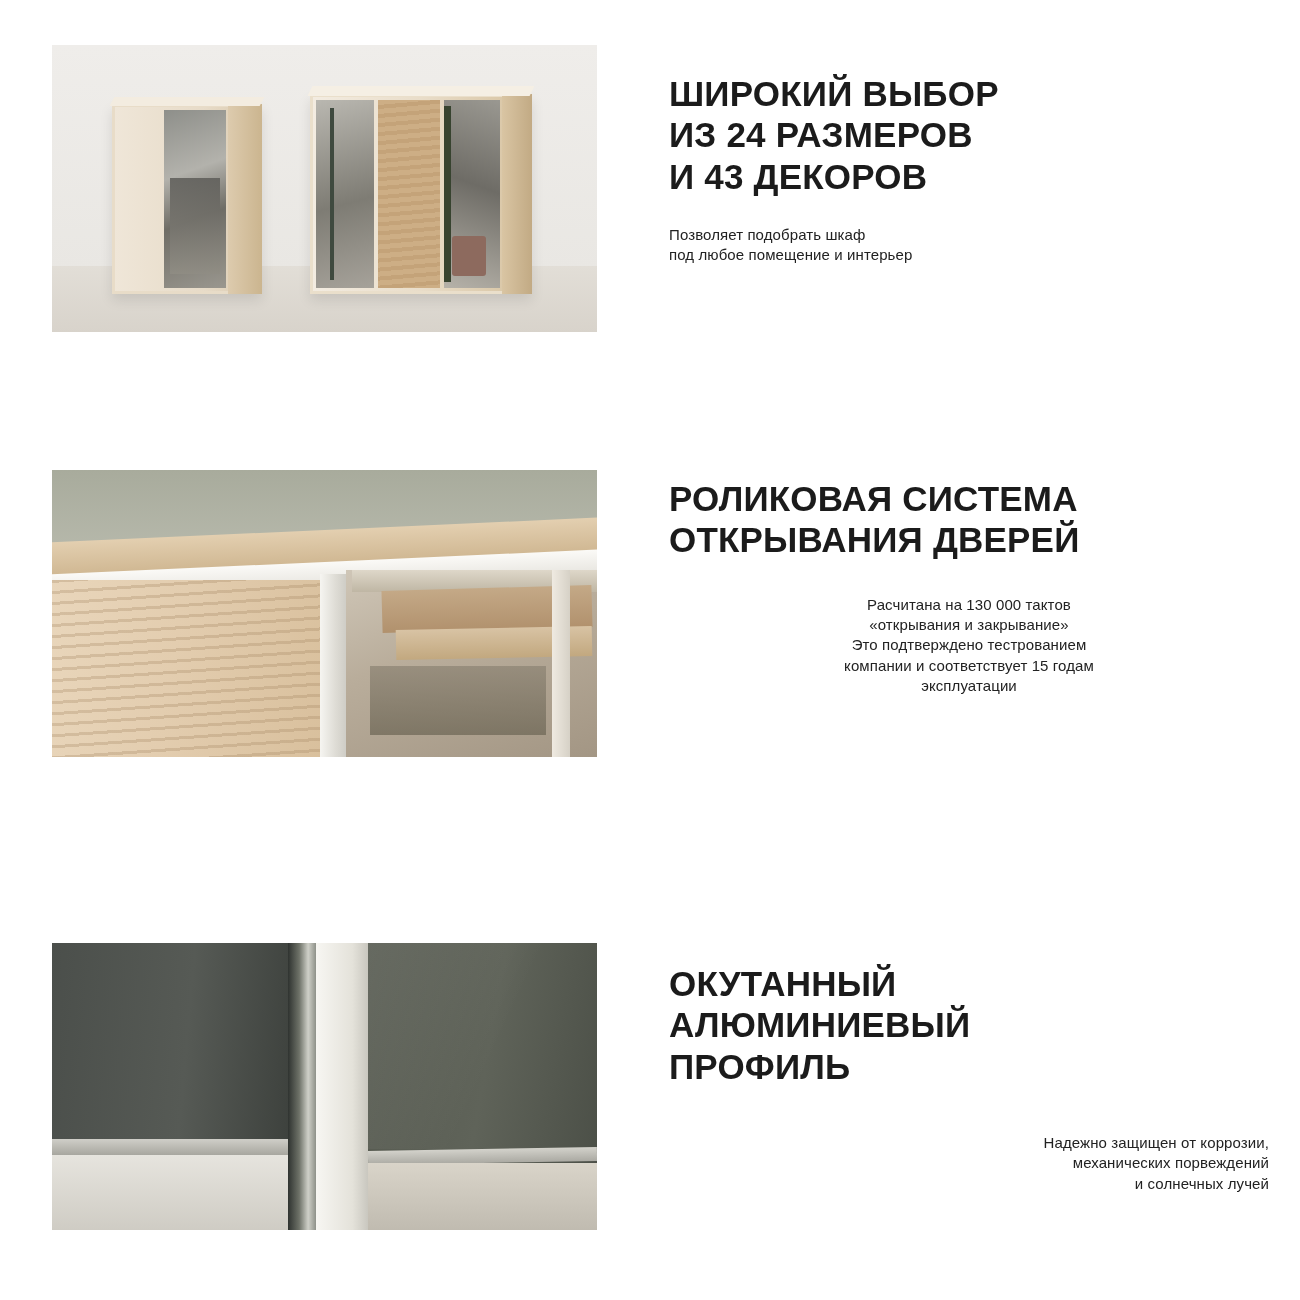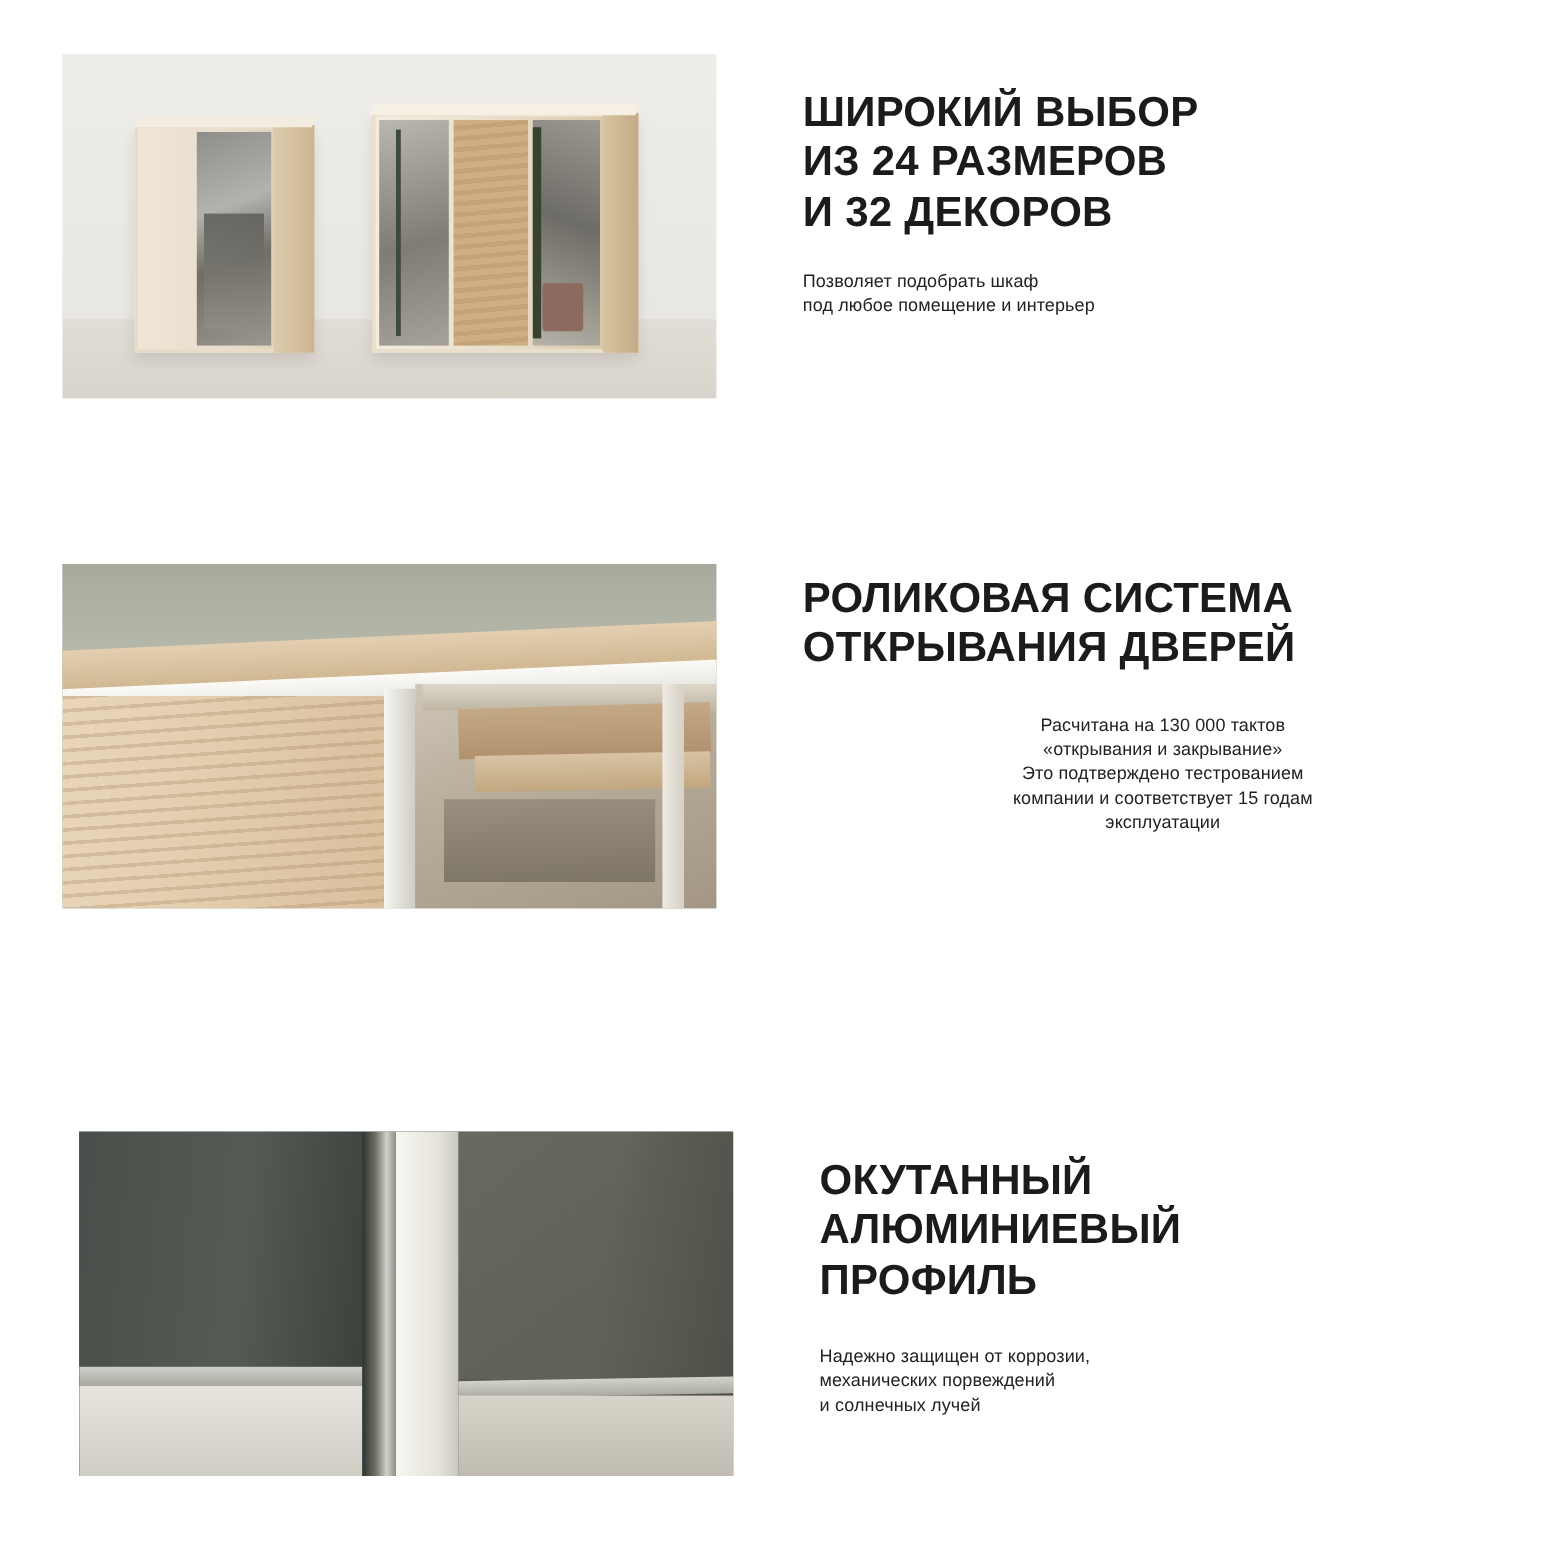--- a/index.html
+++ b/index.html
@@ -22,21 +22,21 @@
   .feature-row {
     position: absolute;
     left: 0;
     width: 1300px;
     display: flex;
     align-items: flex-start;
   }
 
   .row-1 { top: 45px; }
   .row-2 { top: 470px; }
-  .row-3 { top: 943px; padding-left: 14px; }
+  .row-3 { top: 943px; }
 
   .media {
     width: 545px;
     height: 287px;
     margin-left: 52px;
     flex: 0 0 auto;
     position: relative;
     overflow: hidden;
   }
 
@@ -61,21 +61,21 @@
   .desc {
     margin-top: 28px;
     font-size: 15px;
     line-height: 1.36;
     color: #222222;
     white-space: pre-line;
     letter-spacing: 0.1px;
   }
 
   .row-2 .desc { margin-top: 34px; text-align: center; }
-  .row-3 .desc { margin-top: 34px; }
+  .row-3 .desc { margin-top: 46px; text-align: right; }
 
   
   .img1 { background: #eceae6; }
   .img1 .floor {
     position: absolute; left: 0; right: 0; bottom: 0; height: 66px;
     background: linear-gradient(#e2ded7, #d8d3cb);
   }
   .img1 .backwall {
     position: absolute; left: 0; right: 0; top: 0; height: 225px;
     background: linear-gradient(180deg,#efedea 0%, #e9e7e3 100%);
@@ -268,21 +268,21 @@
         <div class="woodpanel"></div>
         <div class="m2"></div>
         <div class="sidepanel"></div>
         <div class="topcap"></div>
       </div>
     </div>
 
     <div class="text-col">
       <h2>ШИРОКИЙ ВЫБОР
 ИЗ 24 РАЗМЕРОВ
-И 32 ДЕКОРОВ</h2>
+И 43 ДЕКОРОВ</h2>
       <div class="desc">Позволяет подобрать шкаф
 под любое помещение и интерьер</div>
     </div>
   </div>
 
   <div class="feature-row row-2">
     <div class="media img2">
       <div class="wallTop"></div>
       <div class="rail"></div>
       <div class="railWhite"></div>

